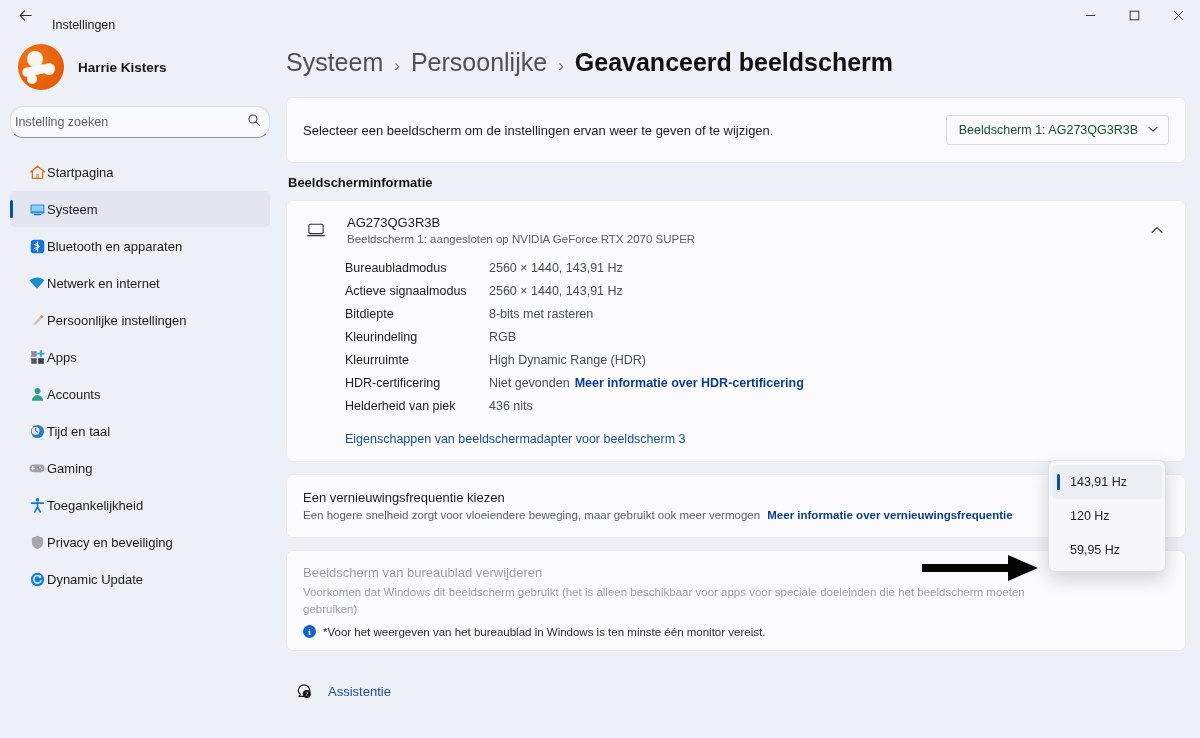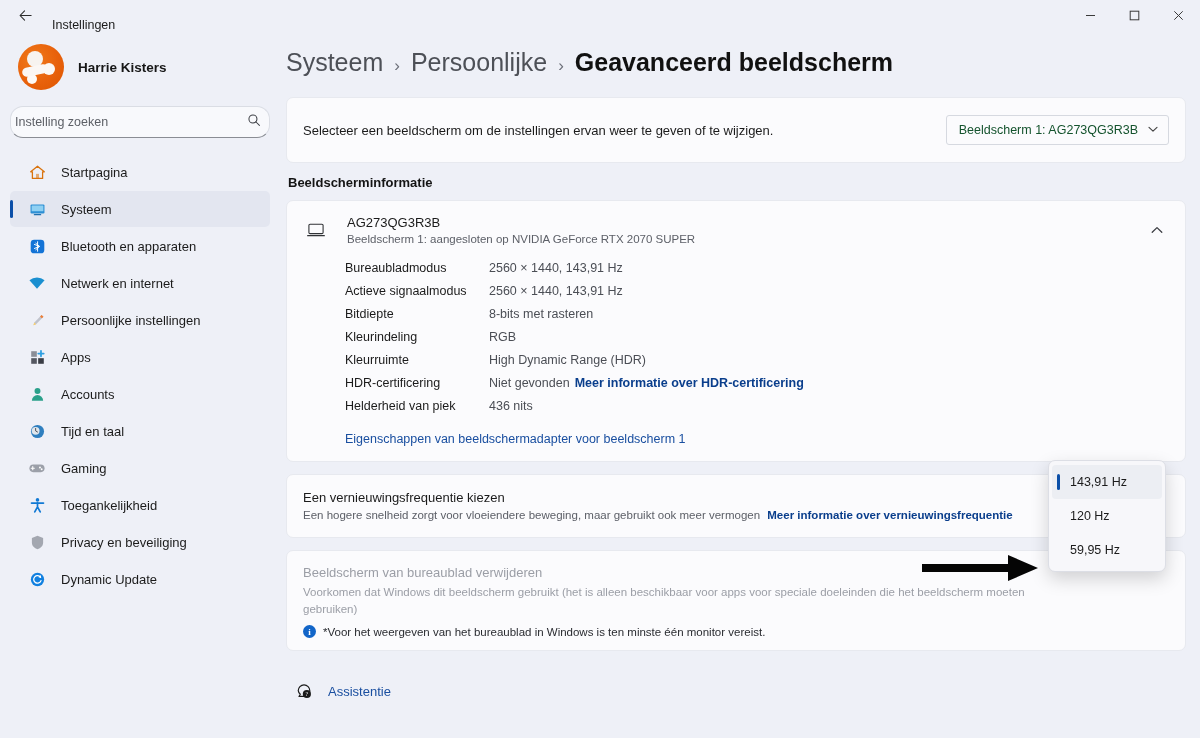--- a/index.html
+++ b/index.html
@@ -59,21 +59,21 @@
     font-family: "Liberation Sans", sans-serif; font-size: 12.5px; color: #1b1b1b; outline: none;
   }
   .searchbox input::placeholder { color: #5c5f66; }
   .search-ico {
     position: absolute; right: 9px; top: 50%; transform: translateY(-50%);
     color: #3c3f45; pointer-events: none;
   }
 
   .nav { display: flex; flex-direction: column; gap: 1px; }
   .nav-item {
-    position: relative; display: flex; align-items: center; gap: 14px;
+    position: relative; display: flex; align-items: center; 
     height: 36px; padding: 0 10px 0 17px; border-radius: 5px; cursor: pointer;
   }
   .nav-item.active { background: #e3e6f0; }
   .nav-item.active::before {
     content: ""; position: absolute; left: 0; top: 9px; width: 3px; height: 18px;
     background: #0b4fa8; border-radius: 2px;
   }
   .nav-ico { width: 20px; height: 20px; flex: none; display: flex; align-items: center; justify-content: center; }
   .nav-label { font-size: 13px; color: #1b1b1b; white-space: nowrap; }
 
@@ -407,21 +407,21 @@
         </div>
         <div class="detail-row">
           <span class="detail-key">HDR-certificering</span>
           <span class="detail-val">Niet gevonden</span>
           <span class="detail-val link" style="margin-left:5px">Meer informatie over HDR-certificering</span>
         </div>
         <div class="detail-row">
           <span class="detail-key">Helderheid van piek</span>
           <span class="detail-val">436 nits</span>
         </div>
-        <div class="link-plain">Eigenschappen van beeldschermadapter voor beeldscherm 1</div>
+        <div class="link-plain">Eigenschappen van beeldschermadapter voor beeldscherm 3</div>
       </div>
     </div>
 
     <div class="card">
       <div class="refresh-row">
         <div class="refresh-title">Een vernieuwingsfrequentie kiezen</div>
         <div class="refresh-sub">
           <span>Een hogere snelheid zorgt voor vloeiendere beweging, maar gebruikt ook meer vermogen</span>
           <span class="link">Meer informatie over vernieuwingsfrequentie</span>
         </div>

